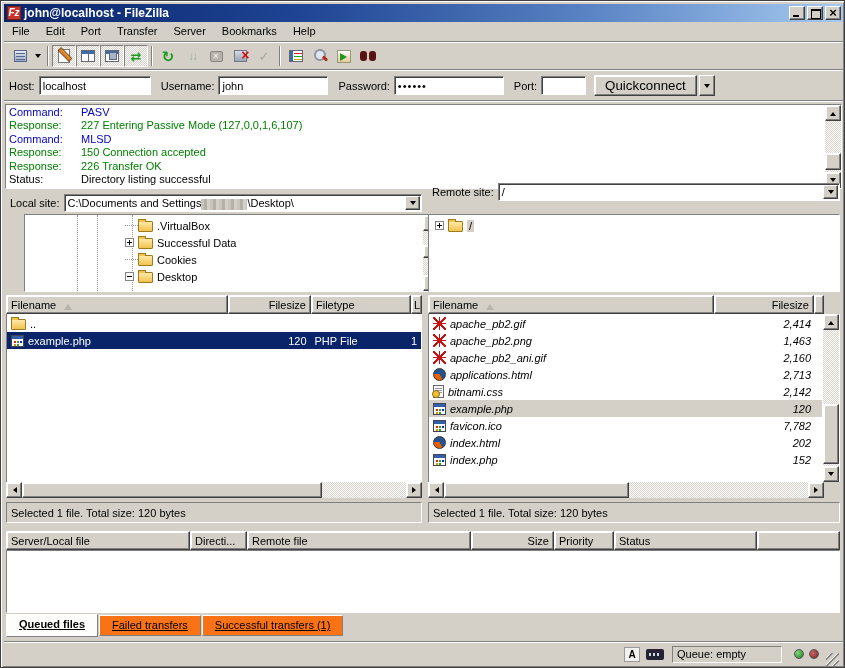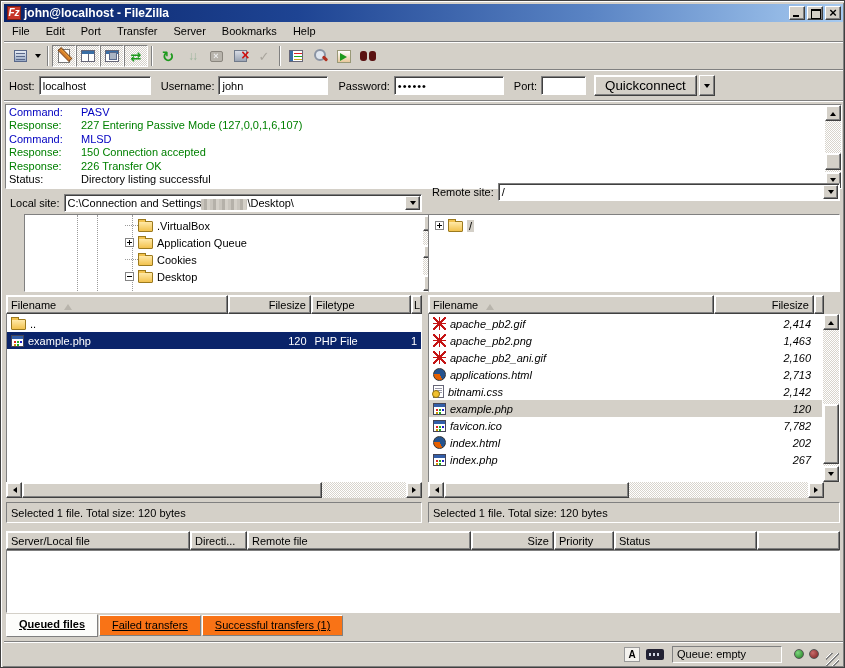--- a/index.html
+++ b/index.html
@@ -297,21 +297,21 @@
       <div class="sb-thumb" style="right:0; bottom:18px; width:16px; height:17px;"></div>
       <div class="sb-btn" style="bottom:0; right:0;">
           <span class="t-dn"></span>
         </div>
     </div>
   </div>
 
   <div class="site-row" style="left:5px; top:192px; width:416px;">
     <span class="site-label">Local site:</span>
     <div class="combo">
-      <span>C:\Connection and Settings</span>
+      <span>C:\Documents and Settings</span>
         <span class="blurred"></span>
         <span>\Desktop\</span>
       <div class="combo-drop">
           <span class="tri-dn-s"></span>
         </div>
     </div>
   </div>
 
   <div class="site-row" style="left:427px; top:181px; width:412px;">
     <span class="site-label">Remote site:</span>
@@ -328,21 +328,21 @@
     <div class="vline" style="left:72px;"></div>
     <div class="vline" style="left:107px;"></div>
     <div class="tree-row" style="left:100px; top:2px;">
       <span class="exp-space"></span>
         <span class="folder"></span>
         <span>.VirtualBox</span>
     </div>
     <div class="tree-row" style="left:100px; top:19px;">
       <span class="exp plus"></span>
         <span class="folder"></span>
-        <span>Application Queue</span>
+        <span>Successful Data</span>
     </div>
     <div class="tree-row" style="left:100px; top:36px;">
       <span class="exp-space"></span>
         <span class="folder"></span>
         <span>Cookies</span>
     </div>
     <div class="tree-row" style="left:100px; top:53px;">
       <span class="exp"></span>
         <span class="folder"></span>
         <span>Desktop</span>
@@ -466,21 +466,21 @@
           <span class="fi fi-ff"></span>
           <span>index.html</span>
         </span>
       <span class="fcell" style="width:100px; justify-content:flex-end;">202</span>
     </div>
     <div class="frow" style="top:137px; right:17px;">
       <span class="fcell" style="width:286px;">
           <span class="fi fi-php"></span>
           <span>index.php</span>
         </span>
-      <span class="fcell" style="width:100px; justify-content:flex-end;">267</span>
+      <span class="fcell" style="width:100px; justify-content:flex-end;">152</span>
     </div>
     <div class="sb-v" style="right:0; top:0; bottom:0;">
       <div class="sb-btn" style="top:0; right:0;">
           <span class="t-up"></span>
         </div>
       <div class="sb-thumb" style="right:0; top:90px; width:16px; height:60px;"></div>
       <div class="sb-btn" style="bottom:0; right:0;">
           <span class="t-dn"></span>
         </div>
     </div>

